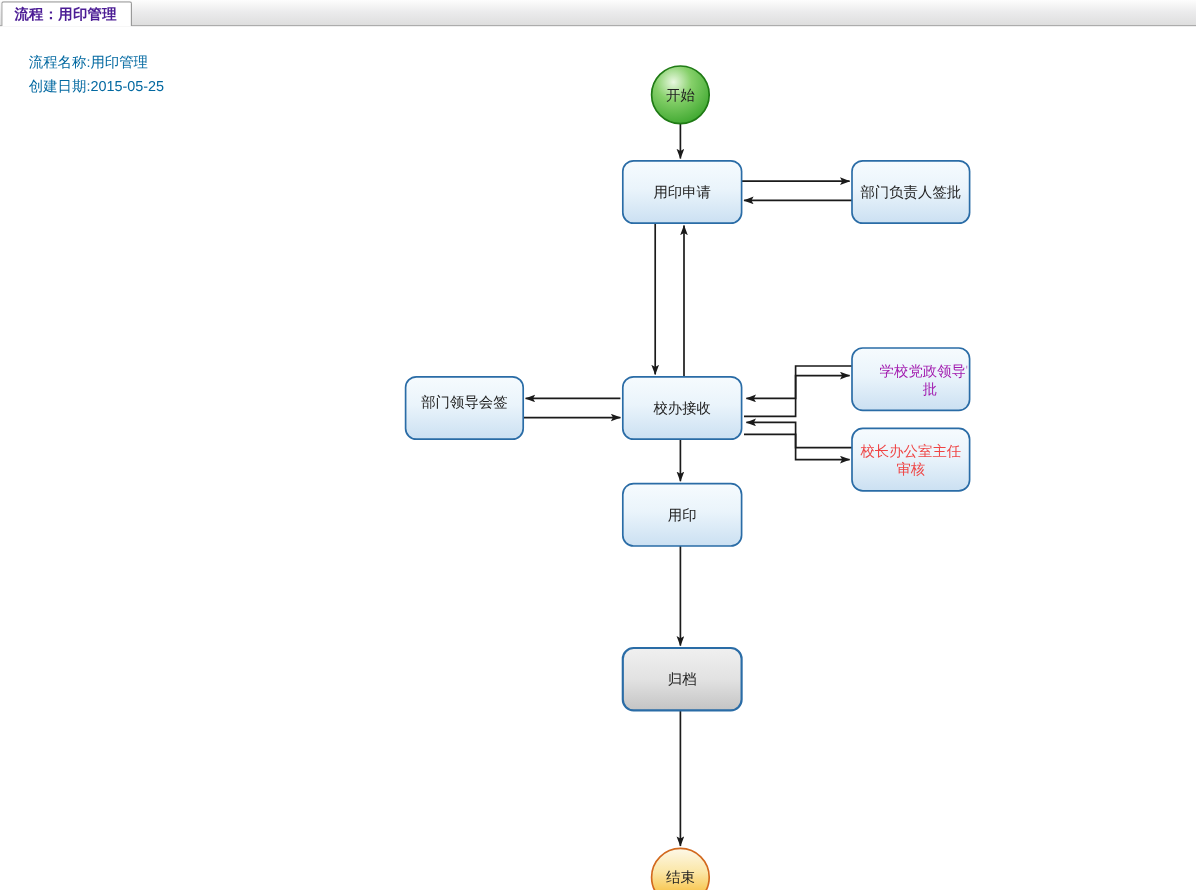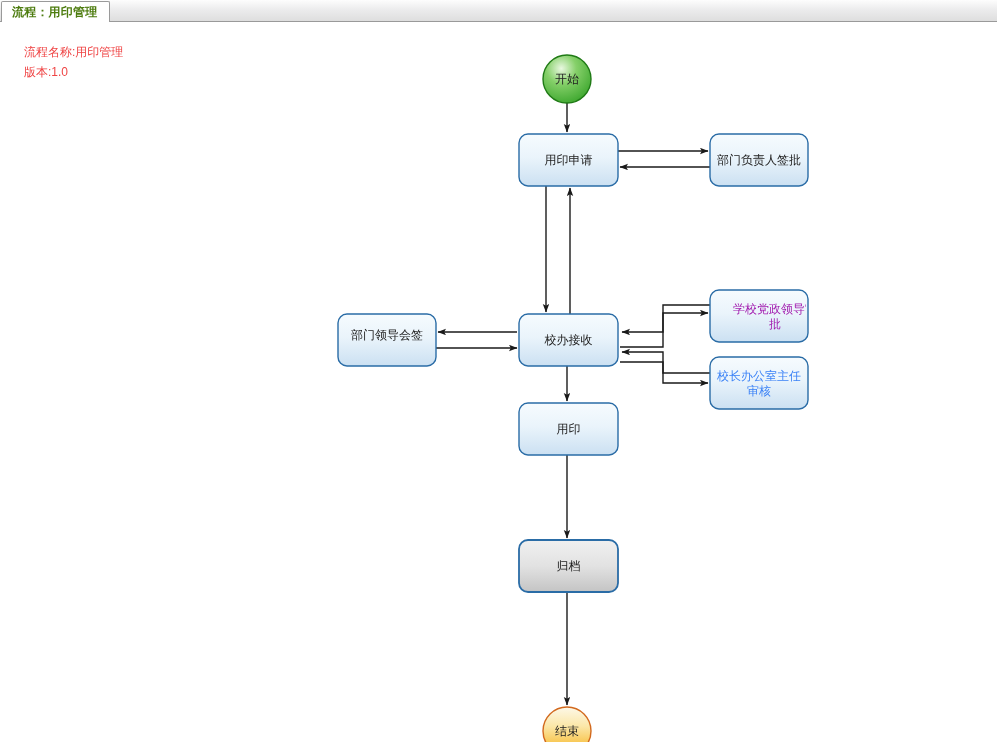--- a/index.html
+++ b/index.html
@@ -33,41 +33,41 @@
     background: #ffffff;
     border: 1px solid #9a9a9a;
     border-bottom: none;
     border-top-left-radius: 2px;
     border-top-right-radius: 2px;
     box-sizing: border-box;
     display: flex;
     align-items: center;
     font-size: 12px;
     font-weight: bold;
-    color: #4d7c0f;
+    color: #4c1d95;
     letter-spacing: 0.2px;
     white-space: nowrap;
   }
 
   
   #canvas {
     position: absolute;
     left: 0; top: 22px;
     width: 997px;
     height: 720px;
     background: #ffffff;
   }
 
   
   #meta {
     position: absolute;
     left: 24px;
     top: 20px;
     font-size: 12px;
-    color: #ef4444;
+    color: #0369a1;
     line-height: 20px;
   }
   #meta div { white-space: nowrap; }
 
   #diagram {
     position: absolute;
     left: 0; top: 0;
     width: 997px;
     height: 720px;
   }
@@ -89,21 +89,21 @@
 <div id="tabbar">
   <div id="tab-active">
     <span>流程：用印管理</span>
   </div>
 </div>
 
 <div id="canvas">
 
   <div id="meta">
     <div>流程名称:用印管理</div>
-    <div>版本:1.0</div>
+    <div>创建日期:2015-05-25</div>
   </div>
 
   <svg id="diagram" viewBox="0 0 997 720">
     <defs>
       <linearGradient id="gradProcess" x1="0" y1="0" x2="0" y2="1">
         <stop offset="0%" stop-color="#f6fbfe"></stop>
         <stop offset="45%" stop-color="#eaf4fb"></stop>
         <stop offset="100%" stop-color="#cbe0f2"></stop>
       </linearGradient>
       <linearGradient id="gradArchive" x1="0" y1="0" x2="0" y2="1">
@@ -189,21 +189,21 @@
                     text-align:center;font-family:'Liberation Sans','DejaVu Sans',sans-serif;
                     font-size:12px;line-height:15px;color:#a21caf;margin-left:16px;">学校党政领导审批</div>
       </foreignObject>
     </g>
 
     <g>
       <rect x="710" y="335" width="98" height="52" rx="9" ry="9" fill="url(#gradProcess)" stroke="#2a6ca6" stroke-width="1.4"></rect>
       <foreignObject x="712" y="339" width="94" height="46">
         <div xmlns="http://www.w3.org/1999/xhtml" style="width:94px;height:46px;display:flex;align-items:center;justify-content:center;
                     text-align:center;font-family:Liberation Serif, serif;
-                    font-size:12px;line-height:15px;color:#3b82f6;">校长办公室主任审核</div>
+                    font-size:12px;line-height:15px;color:#ef4444;">校长办公室主任审核</div>
       </foreignObject>
     </g>
 
     <g>
       <rect x="519" y="381" width="99" height="52" rx="9" ry="9" fill="url(#gradProcess)" stroke="#2a6ca6" stroke-width="1.4"></rect>
       <text class="node-label" x="568.5" y="411" text-anchor="middle">用印</text>
     </g>
 
     <g>
       <rect x="519" y="518" width="99" height="52" rx="9" ry="9" fill="url(#gradArchive)" stroke="#2a6ca6" stroke-width="1.8"></rect>

